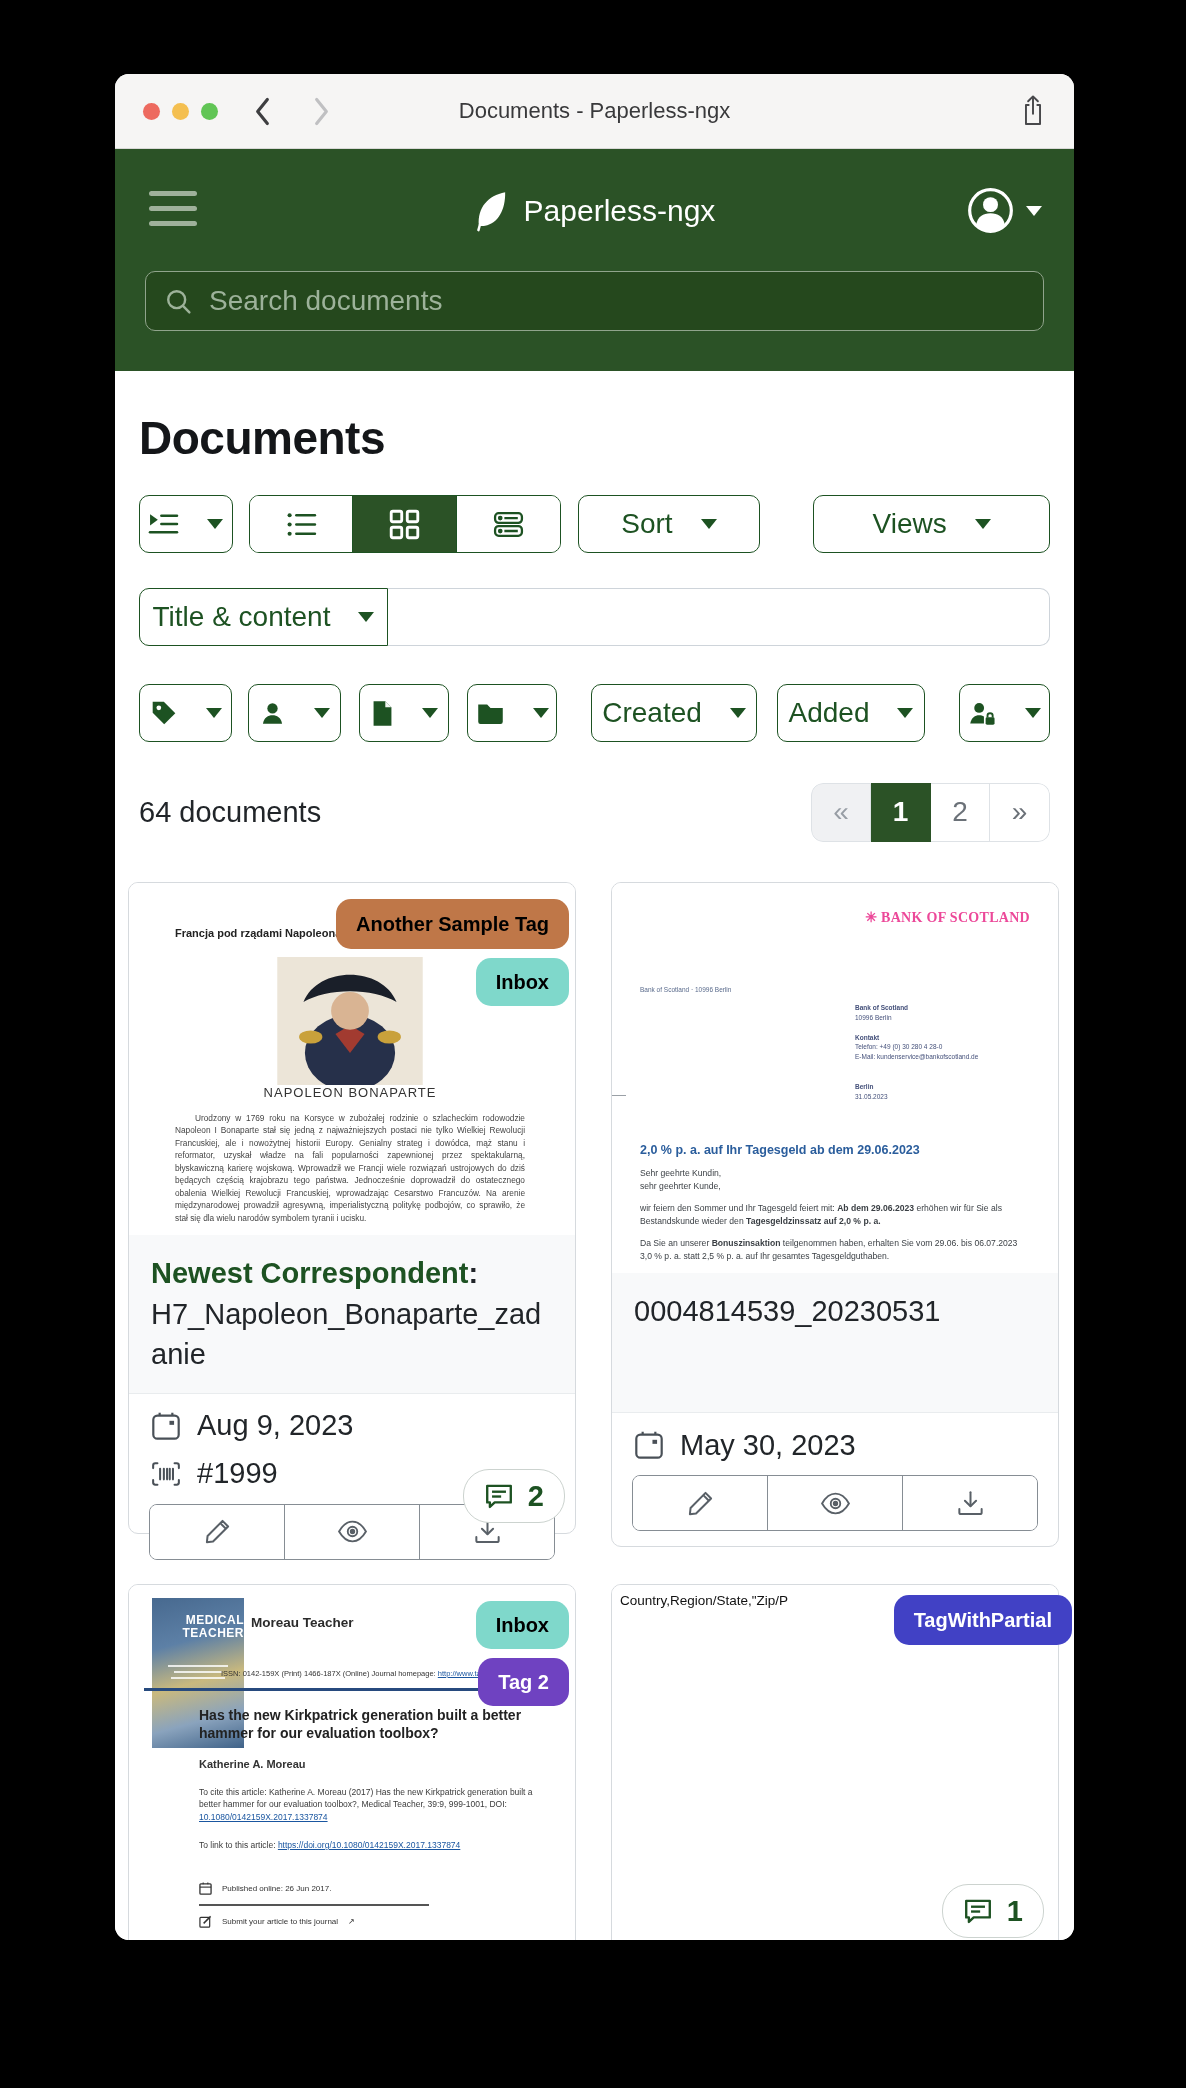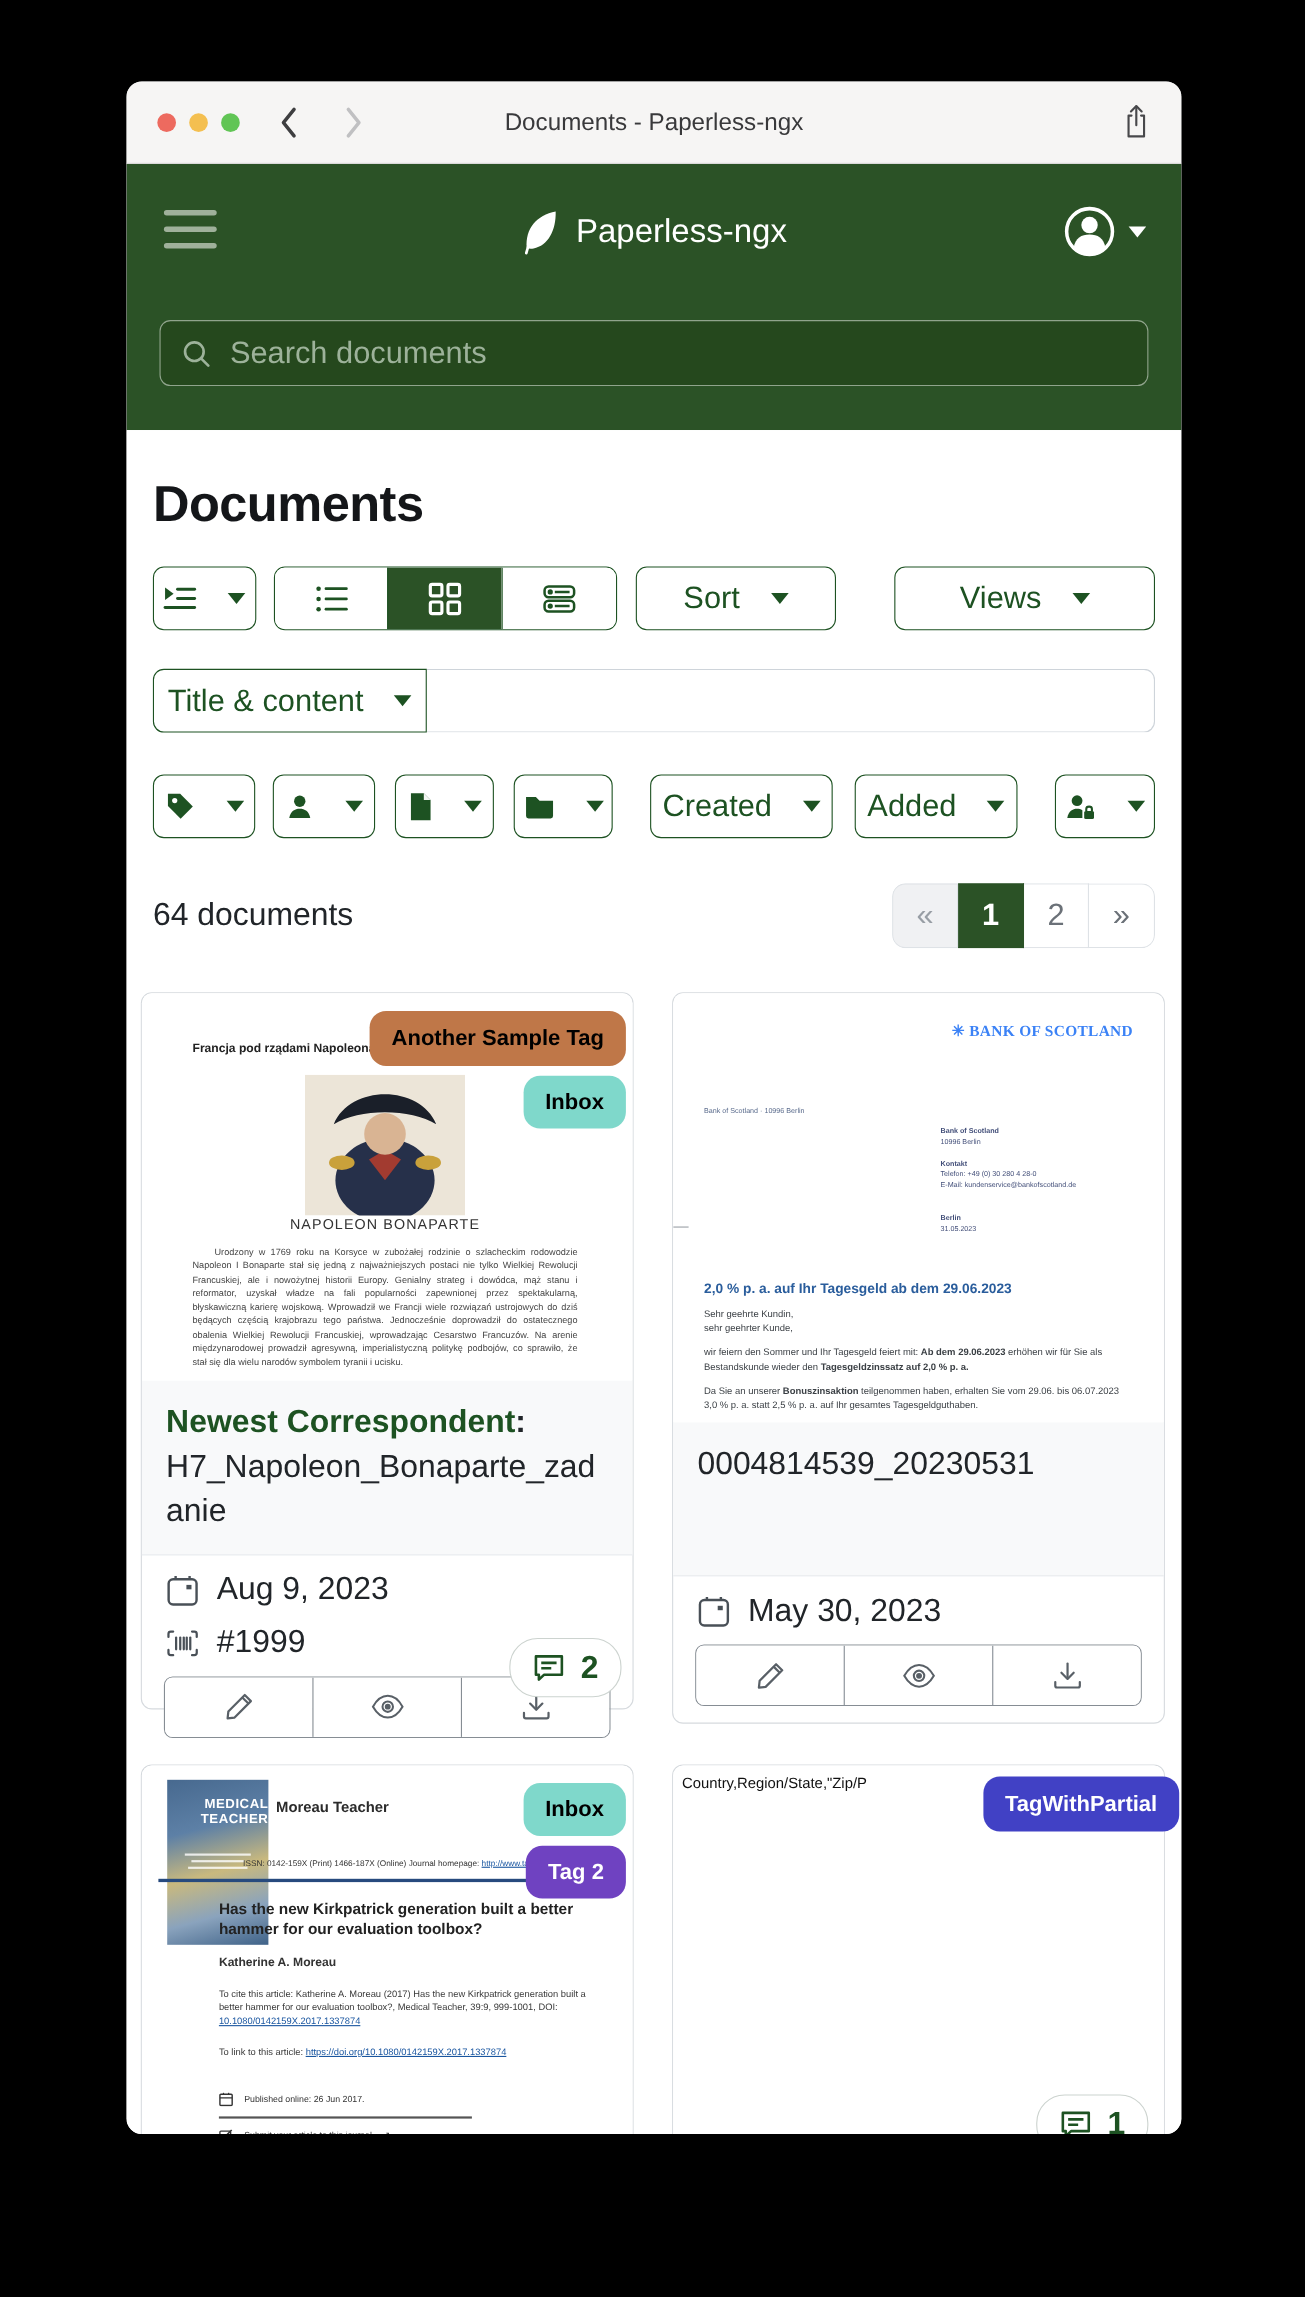--- a/index.html
+++ b/index.html
@@ -26,21 +26,21 @@
   .hamburger{position:absolute;left:4px;top:12px;width:50px;cursor:pointer;}
   .hamburger div{height:5px;background:#9fb19b;border-radius:3px;margin-bottom:10px;width:48px;}
   .brand{position:absolute;left:0;right:0;top:0;height:64px;display:flex;align-items:center;
          justify-content:center;gap:14px;}
   .brand-name{color:#fff;font-size:30px;}
   .account{position:absolute;right:2px;top:8px;display:flex;align-items:center;gap:12px;}
   .caret{width:0;height:0;border-left:8px solid transparent;border-right:8px solid transparent;
          border-top:10px solid currentColor;display:inline-block;}
   .caret.white{color:#fff;}
   .caret.green{color:#1d5222;}
-  .searchbar{margin-top:48px;height:58px;background:#25481d;border:1px solid #90a48c;border-radius:10px;
+  .searchbar{margin-top:28px;height:58px;background:#25481d;border:1px solid #90a48c;border-radius:10px;
              display:flex;align-items:center;padding:0 18px;gap:14px;}
   .searchbar input{flex:1;background:transparent;border:none;outline:none;color:#cfdccb;
                    font-size:28px;font-family:"Liberation Sans",sans-serif;}
   .searchbar input::placeholder{color:#9db29a;opacity:1;}
 
   
   .content{flex:1;background:#fff;padding:0 24px;position:relative;}
   h1.page-title{margin:40px 0 0;font-size:46px;font-weight:700;color:#141619;letter-spacing:-0.5px;}
 
   .btn{box-sizing:border-box;border:1.5px solid #1d5222;border-radius:10px;background:#fff;color:#1d5222;
@@ -114,21 +114,21 @@
   .action-btn{flex:1;display:flex;align-items:center;justify-content:center;background:#fff;cursor:pointer;}
   .action-btn + .action-btn{border-left:1.5px solid #868d94;}
 
   
   .np-heading{font-size:11px;font-weight:700;color:#222;}
   .np-portrait{display:flex;justify-content:center;margin-top:18px;}
   .np-caption{text-align:center;font-size:13px;letter-spacing:1px;color:#333;}
   .np-para{font-size:8.3px;line-height:1.5;color:#454545;text-align:justify;margin-top:12px;text-indent:20px;}
 
   
-  .bk-logo{text-align:right;font-family:"Liberation Serif",serif;font-weight:700;color:#3b82f6;
+  .bk-logo{text-align:right;font-family:"Liberation Serif",serif;font-weight:700;color:#ec4899;
            font-size:14px;letter-spacing:0.3px;}
   .bk-sender{margin-top:60px;font-size:6.5px;color:#5a6b8c;}
   .bk-addr{margin-top:10px;margin-left:215px;font-size:6.5px;color:#44507a;line-height:1.5;}
   .bk-addr .b{font-weight:700;}
   .bk-gap{height:10px;}
   .bk-heading{margin-top:42px;font-size:12.5px;font-weight:700;color:#2a5d9c;}
   .bk-body{font-size:8.6px;color:#3a3f44;line-height:1.45;margin-top:10px;}
   .bk-body .b{font-weight:700;}
   .bk-fold{position:absolute;left:0;top:212px;width:14px;height:1px;background:#9aa0a6;}
 

